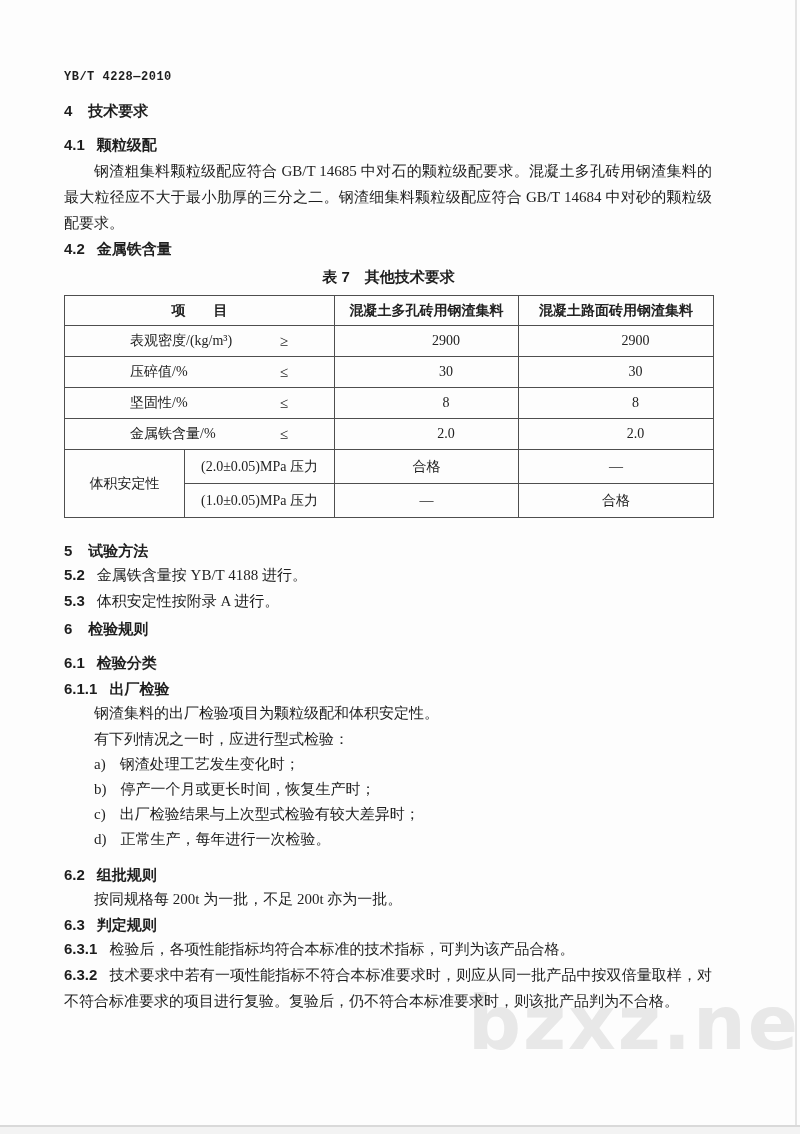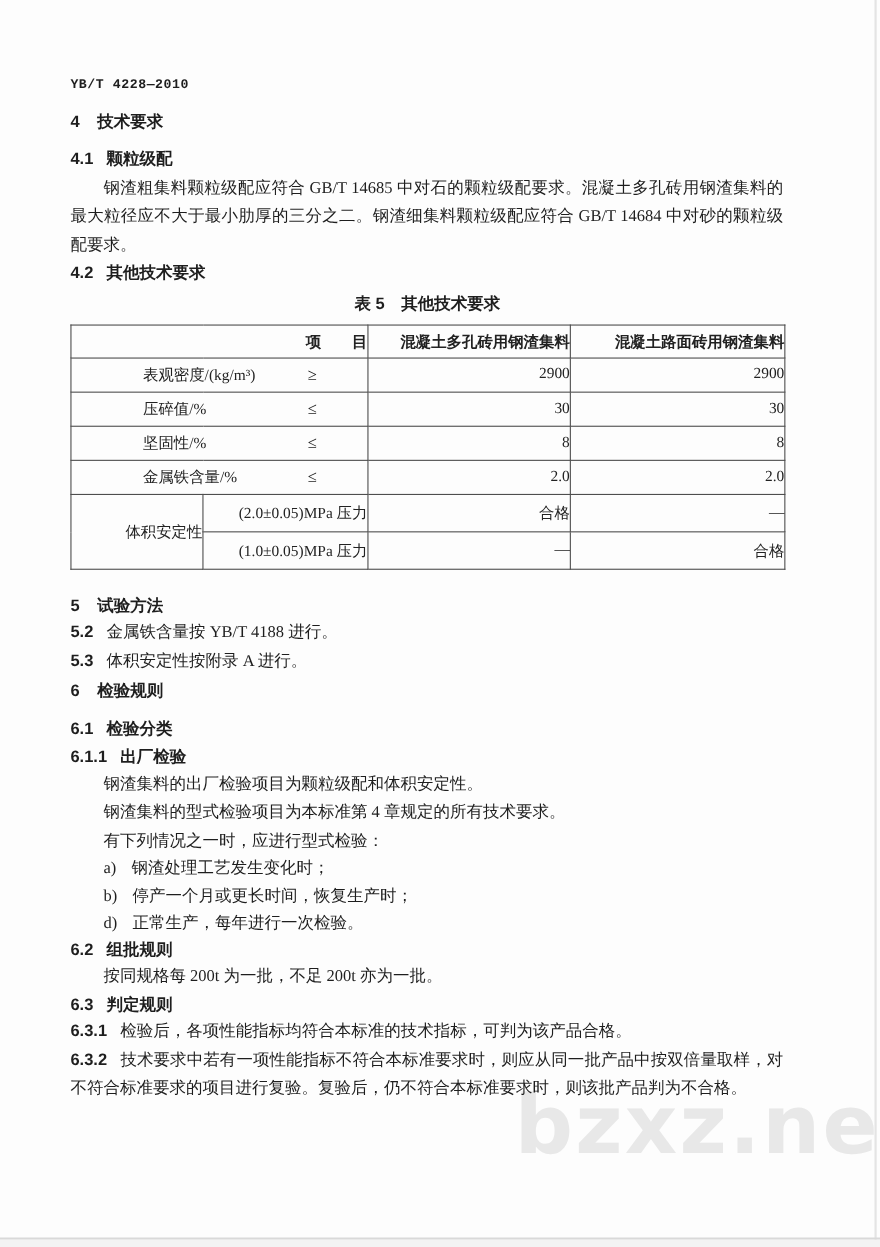--- a/index.html
+++ b/index.html
@@ -71,21 +71,21 @@
   table.t1 {
     border-collapse: collapse;
     table-layout: fixed;
     width: 649px;
     margin-top: 7px;
     font-size: 14px;
     color: #222;
   }
   table.t1 td {
     border: 1px solid #4e4e4e;
-    text-align: right;
+    text-align: center;
     vertical-align: middle;
     padding: 0;
   }
   table.t1 td.hdr {
     font-weight: 700;
     height: 29px;
     font-size: 14px;
   }
   table.t1 td.datarow { height: 30px; padding-left: 39px; }
   table.t1 td.stabrow { height: 33px; }
@@ -145,24 +145,24 @@
     <div class="heading h-lvl1">
       <span class="num">4</span><span>技术要求</span>
     </div>
 
     <div class="heading h-lvl2">
       <span class="num">4.1</span><span>颗粒级配</span>
     </div>
     <div class="para">钢渣粗集料颗粒级配应符合 GB/T 14685 中对石的颗粒级配要求。混凝土多孔砖用钢渣集料的最大粒径应不大于最小肋厚的三分之二。钢渣细集料颗粒级配应符合 GB/T 14684 中对砂的颗粒级配要求。</div>
 
     <div class="heading h-lvl2" style="margin-top:2px;">
-      <span class="num">4.2</span><span>其他技术要求</span>
-    </div>
-
-    <div class="table-caption">表 5　其他技术要求</div>
+      <span class="num">4.2</span><span>金属铁含量</span>
+    </div>
+
+    <div class="table-caption">表 7　其他技术要求</div>
 
     <table class="t1">
       <colgroup>
         <col style="width:120px">
           <col style="width:150px">
           <col style="width:184px">
           <col style="width:195px">
       </colgroup>
       <tbody>
           <tr>
@@ -240,34 +240,36 @@
 
     <div class="heading h-lvl2">
       <span class="num">6.1</span><span>检验分类</span>
     </div>
 
     <div class="heading h-lvl3">
       <span class="num">6.1.1</span><span>出厂检验</span>
     </div>
     <div class="para" style="margin-top:0;">钢渣集料的出厂检验项目为颗粒级配和体积安定性。</div>
 
-    <div class="para" style="margin-top:0;">钢渣集料的型式检验项目为本标准第 4 章规定的所有技术要求。</div>
     <div class="para" style="margin-top:0;">有下列情况之一时，应进行型式检验：</div>
 
     <div class="cond-line">
       <span class="cond-label">a)</span><span>钢渣处理工艺发生变化时；</span>
     </div>
     <div class="cond-line">
       <span class="cond-label">b)</span><span>停产一个月或更长时间，恢复生产时；</span>
     </div>
     <div class="cond-line">
+      <span class="cond-label">c)</span><span>出厂检验结果与上次型式检验有较大差异时；</span>
+    </div>
+    <div class="cond-line">
       <span class="cond-label">d)</span><span>正常生产，每年进行一次检验。</span>
     </div>
 
-    <div class="heading h-lvl2" style="margin-top:0;">
+    <div class="heading h-lvl2" style="margin-top:12px;">
       <span class="num">6.2</span><span>组批规则</span>
     </div>
     <div class="para" style="margin-top:0;">按同规格每 200t 为一批，不足 200t 亦为一批。</div>
 
     <div class="heading h-lvl2" style="margin-top:2px;">
       <span class="num">6.3</span><span>判定规则</span>
     </div>
     <div class="num-para">
       <span class="num">6.3.1</span><span>检验后，各项性能指标均符合本标准的技术指标，可判为该产品合格。</span>
     </div>

